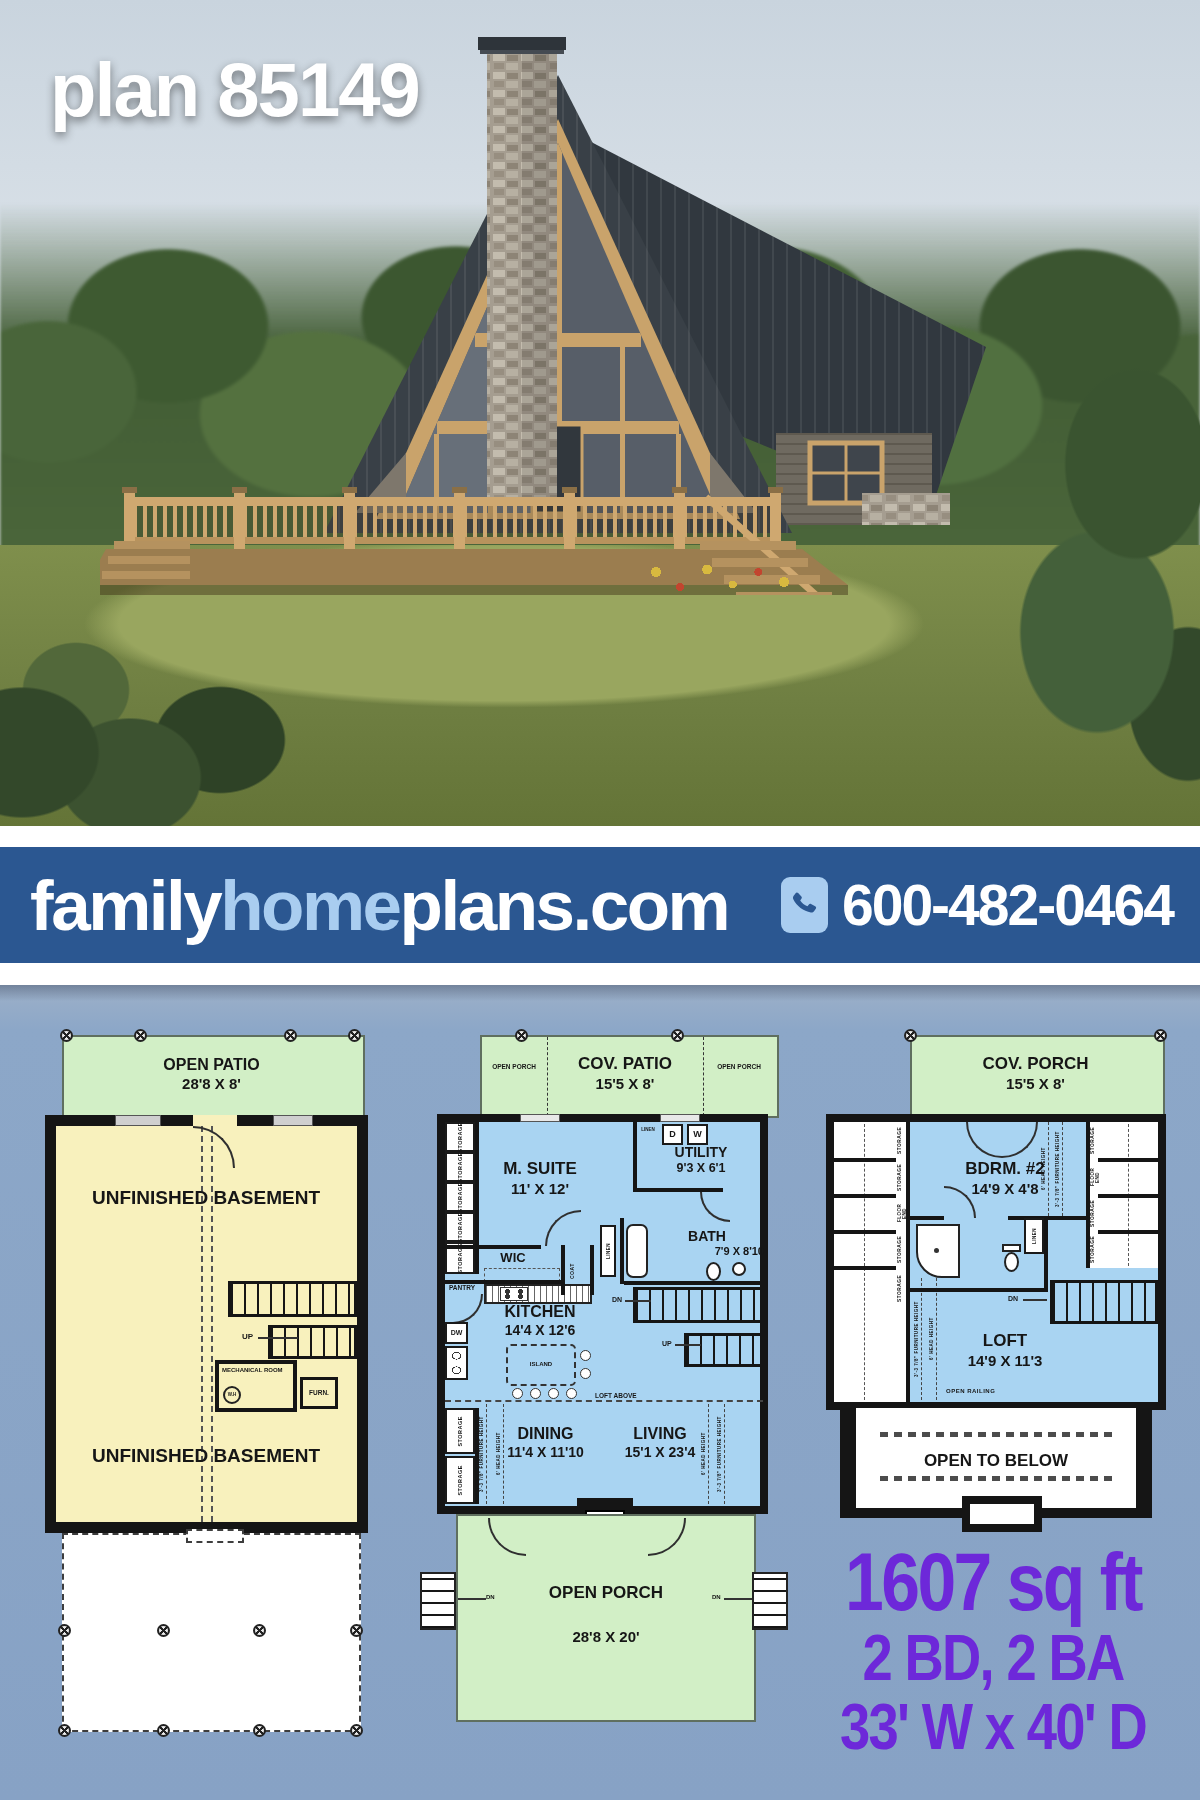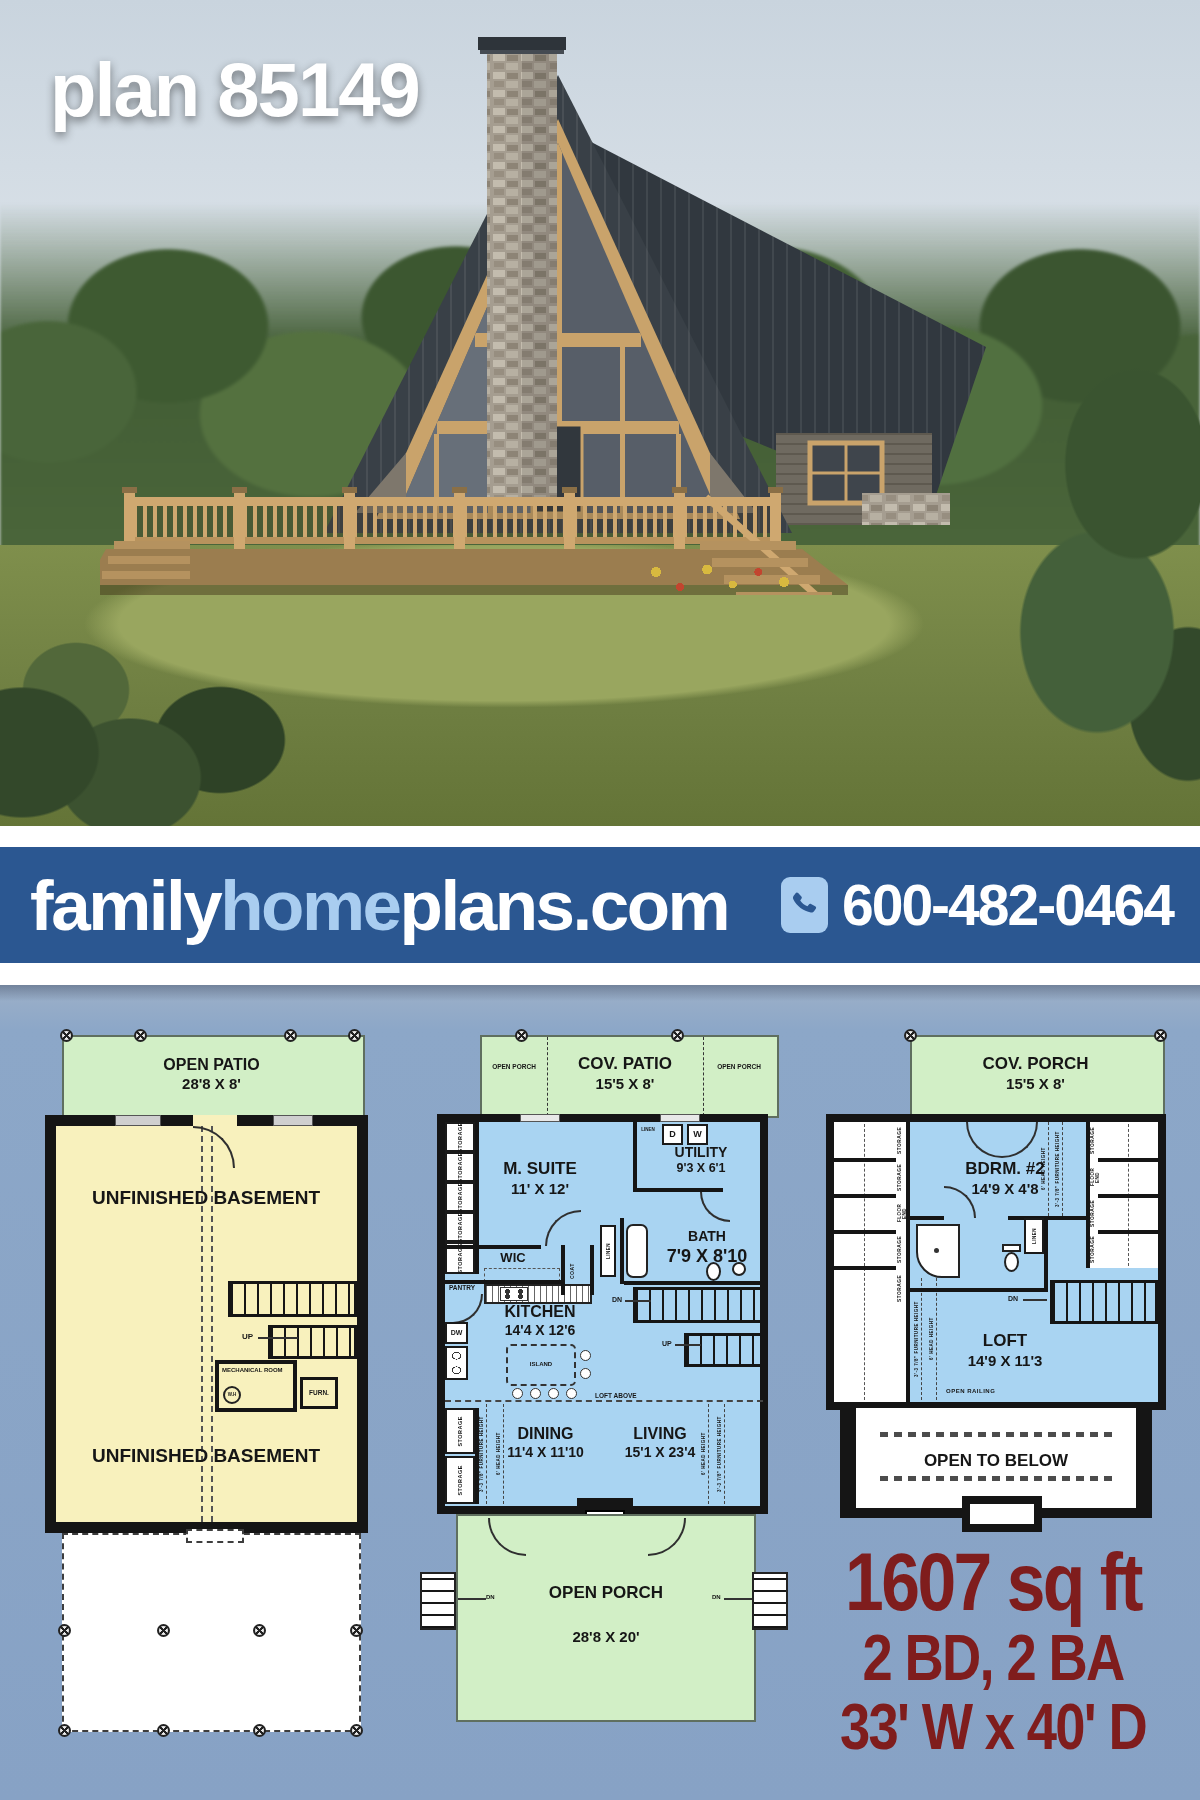--- a/index.html
+++ b/index.html
@@ -62,21 +62,21 @@
   .wall{background:#151515;}
   .risers-v{background-image:repeating-linear-gradient(90deg,#161616 0 2px,transparent 2px 13px);}
   .treads-h{background-image:repeating-linear-gradient(0deg,#161616 0 2px,transparent 2px 12px);}
   .arc{border:2px solid #2f2f2f;box-sizing:border-box;}
   .arc-tr{border-left:none;border-bottom:none;border-radius:0 100% 0 0;}
   .arc-tl{border-right:none;border-bottom:none;border-radius:100% 0 0 0;}
   .arc-bl{border-right:none;border-top:none;border-radius:0 0 0 100%;}
   .arc-br{border-left:none;border-top:none;border-radius:0 0 100% 0;}
   .wbox{background:#fff;border:2px solid #1a1a1a;box-sizing:border-box;}
   .dashrow{height:5px;background:repeating-linear-gradient(90deg,#4c4c4c 0 8px,transparent 8px 14px);}
-  .stats{left:790px;top:1540px;width:406px;text-align:center;color:#7f1d1d;font-weight:bold;}
+  .stats{left:790px;top:1540px;width:406px;text-align:center;color:#6d28d9;font-weight:bold;}
   .stats .l1{font-size:82px;letter-spacing:-3px;transform:scaleX(.85);line-height:1.02;}
   .stats .l2,.stats .l3{font-size:64px;letter-spacing:-2px;transform:scaleX(.85);line-height:1.08;}
 </style>
 </head>
 <body>
 
 <div class="page">
 
   <div class="abs sky"></div>
   <div class="abs forest"></div>
@@ -310,21 +310,21 @@
     <span class="lab" style="font-size:9px;">W</span>
     </div>
   <div class="abs arc arc-bl" style="left:700px;top:1192px;width:30px;height:30px;"></div>
 
   <div class="abs wall" style="left:620px;top:1218px;width:4px;height:66px;"></div>
   <div class="abs wbox" style="left:600px;top:1225px;width:16px;height:52px;display:flex;align-items:center;justify-content:center;">
     <span class="vt" style="font-size:4.5px;">LINEN</span>
     </div>
   <div class="abs" style="left:626px;top:1224px;width:22px;height:54px;border:2px solid #222;border-radius:7px;background:#fff;box-sizing:border-box;"></div>
   <div class="abs lab" style="left:650px;top:1228px;width:114px;font-size:14px;">BATH</div>
-  <div class="abs lab" style="left:650px;top:1245px;width:114px;font-size:18px;">7'9 X 8'10</div>
+  <div class="abs lab" style="left:650px;top:1245px;width:114px;font-size:11px;text-align:right;">7'9 X 8'10</div>
   <div class="abs" style="left:706px;top:1262px;width:15px;height:19px;border:2px solid #222;border-radius:50%;background:#fff;box-sizing:border-box;"></div>
   <div class="abs" style="left:732px;top:1262px;width:14px;height:14px;border:2px solid #222;border-radius:50%;background:#fff;box-sizing:border-box;"></div>
   <div class="abs wall" style="left:624px;top:1281px;width:140px;height:4px;"></div>
 
   <div class="abs risers-v" style="left:633px;top:1287px;width:131px;height:36px;border:3px solid #151515;box-sizing:border-box;"></div>
   <div class="abs lab" style="left:612px;top:1296px;font-size:7px;">DN</div>
   <div class="abs" style="left:625px;top:1300px;width:26px;height:2px;background:#333;"></div>
   <div class="abs risers-v" style="left:684px;top:1333px;width:80px;height:34px;border:3px solid #151515;box-sizing:border-box;"></div>
   <div class="abs lab" style="left:662px;top:1340px;font-size:7px;">UP</div>
   <div class="abs" style="left:675px;top:1344px;width:26px;height:2px;background:#333;"></div>

